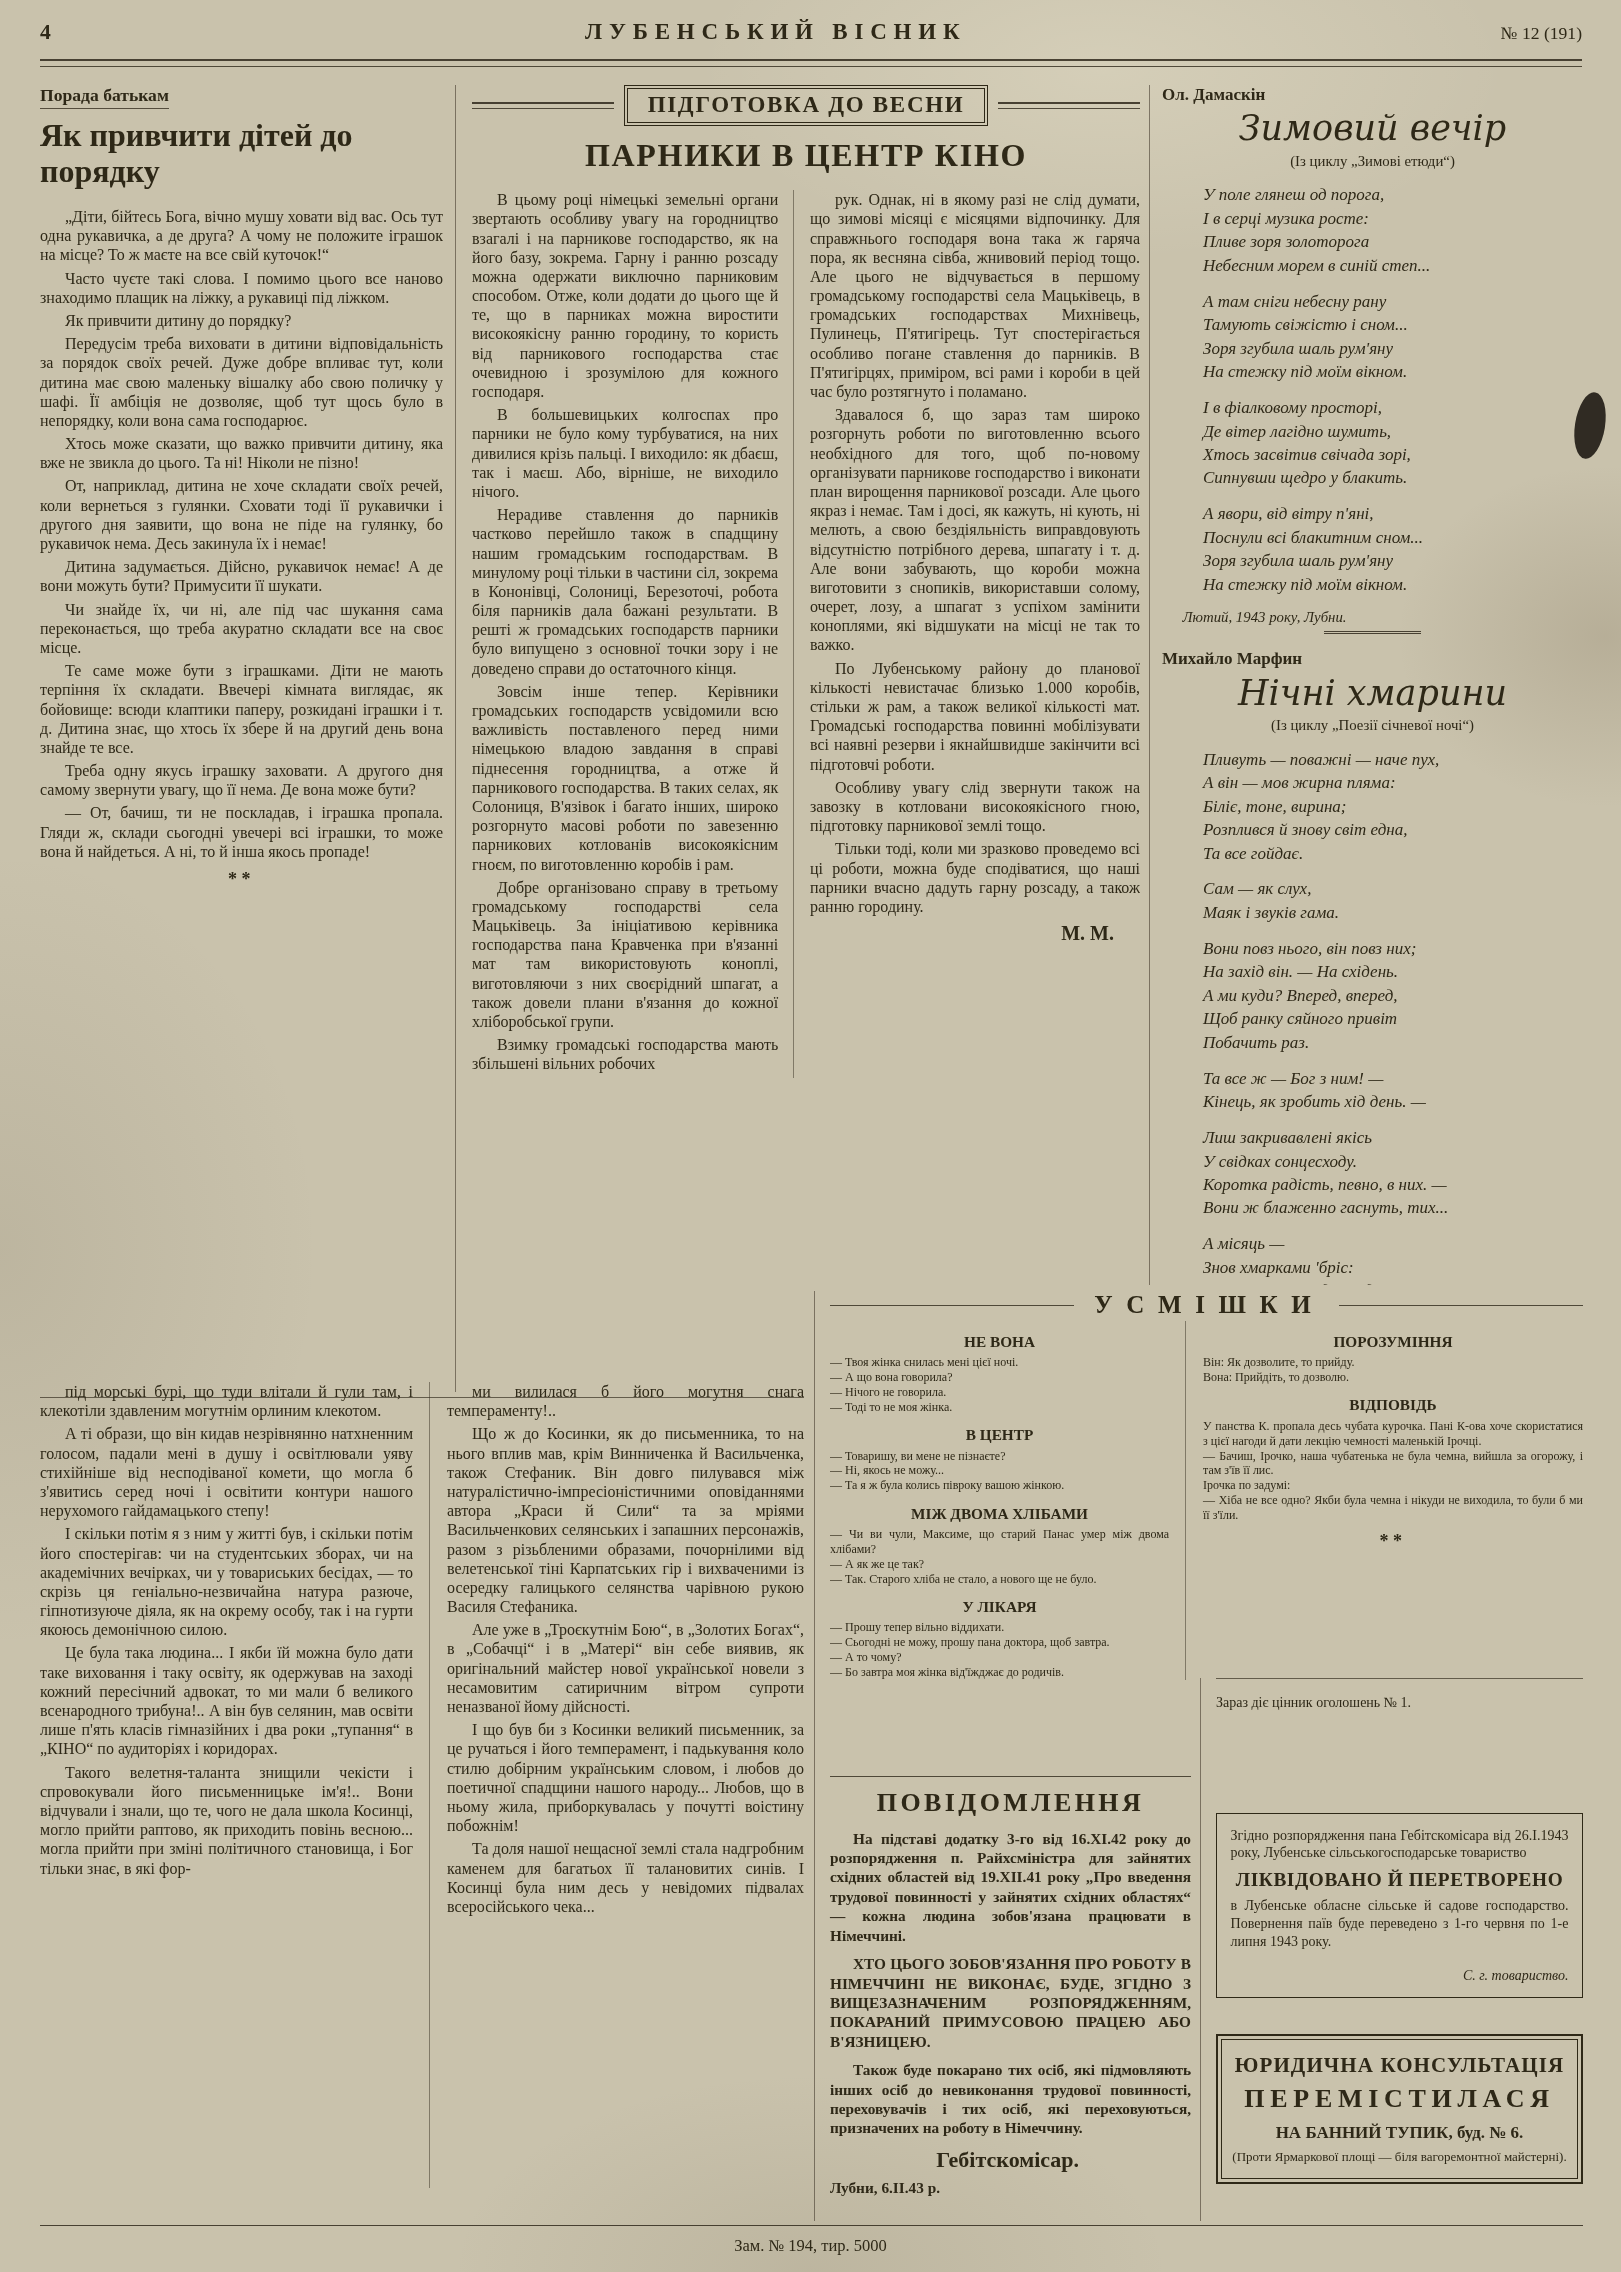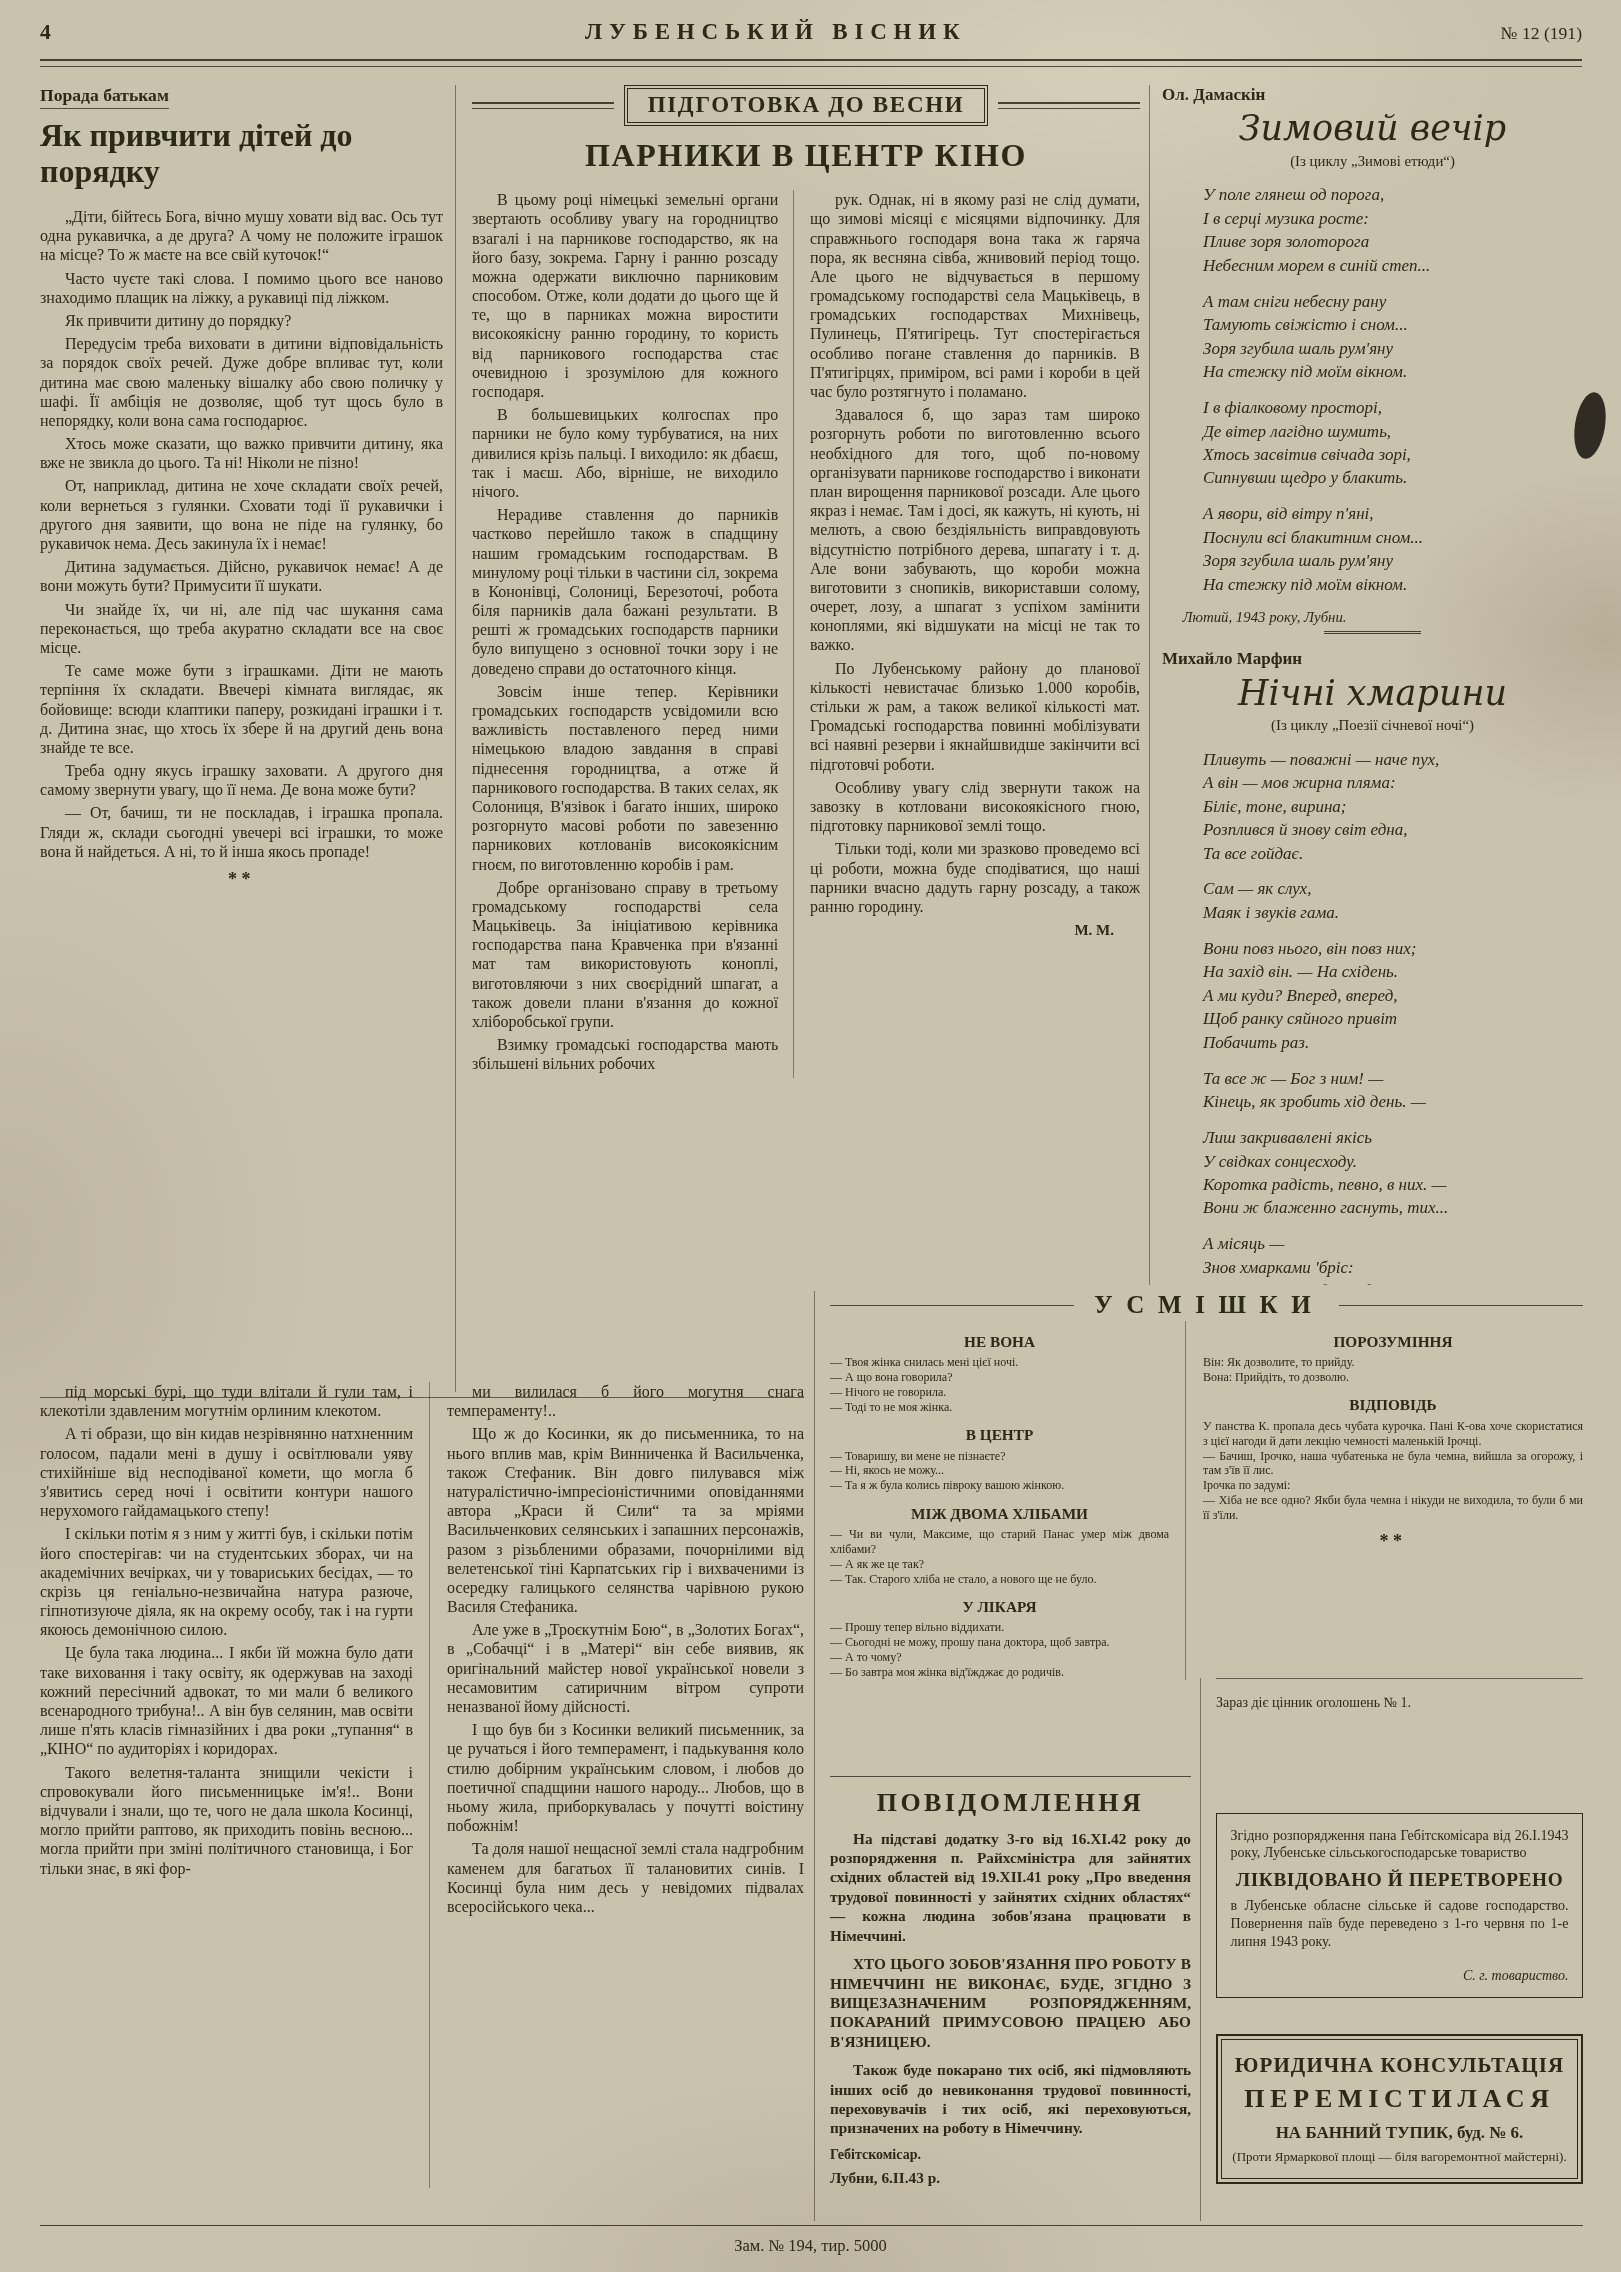--- a/index.html
+++ b/index.html
@@ -39,21 +39,21 @@
 
   
   .greenhouse{left:472px;top:85px;width:668px;height:1304px;overflow:hidden}
   .banner{display:flex;align-items:center;gap:10.2px;margin-bottom:4.5px}
   .banner-rail{flex:1;height:6.8px;border-top:2.3px solid rgba(48,41,28,.85);border-bottom:1.7px solid rgba(48,41,28,.8)}
   .banner-box{border:4px double #2e2817;padding:3.4px 19.3px;font-size:23px;font-weight:bold;letter-spacing:1.7px;white-space:nowrap}
   .gh-title{text-align:center;font-size:32px;font-weight:bold;letter-spacing:1.7px;margin:11.4px 0 16px}
   .gh-cols{display:flex}
   .gh-col{width:321px;padding-right:14.8px}
   .gh-col2{width:347px;padding-right:0;padding-left:16px;border-left:1.1px solid rgba(56,48,34,.5)}
-  .sig{text-align:right;font-weight:bold;font-size:15px;padding-right:26px;margin-top:5.7px}
+  .sig{text-align:right;font-weight:bold;font-size:20px;padding-right:26px;margin-top:5.7px}
 
   
   .poems{left:1162px;top:85px;width:421px;height:1200px;overflow:hidden}
   .poet{font-weight:bold;font-size:17px;margin-bottom:3.4px}
   .poem-title{font-family:"DejaVu Serif",serif;font-style:italic;font-size:35px;text-align:center;margin:3.4px 0 4.5px}
   .poem-sub{text-align:center;font-size:14.8px;margin-bottom:13.6px}
   .stanza{white-space:pre-line;font-style:italic;font-size:17px;line-height:1.38;margin:0 0 12.5px 41px}
   .poem-date{font-size:14.8px;font-style:italic;margin:1.1px 0 3.4px;padding-left:20.5px}
   .poem-divider{width:97px;margin:5.7px auto 14.8px;border-top:3.4px double rgba(48,41,28,.85)}
 
@@ -76,21 +76,21 @@
   
   .hr-bottomsep{left:40px;top:1397px;width:764px;border-top:1.1px solid rgba(56,48,34,.7)}
   .bottom-article{left:40px;top:1382px;width:764px;height:806px;overflow:hidden;display:flex}
   .ba-col1{width:389px;padding-right:16px}
   .ba-col2{width:375px;padding-left:17px;border-left:1.1px solid rgba(56,48,34,.5)}
 
   
   .announcement{left:830px;top:1776px;width:361px;border-top:1.7px solid rgba(48,41,28,.8);padding-top:11.4px}
   .ann-title{text-align:center;font-size:26px;font-weight:bold;letter-spacing:3.4px;margin-bottom:10.2px}
   .ann-para{font-weight:bold;font-size:15.3px;line-height:1.27;text-align:justify;text-indent:23px;margin-bottom:9px}
-  .ann-sig{text-align:left;font-weight:bold;font-size:14px;margin-top:2.3px;padding-right:5.7px}
+  .ann-sig{text-align:center;font-weight:bold;font-size:22px;margin-top:2.3px;padding-right:5.7px}
   .ann-place{font-weight:bold;font-size:15.3px;margin-top:5.7px}
 
   
   .liq-box{left:1216px;top:1813px;width:367px;border:1.7px solid #2e2817;padding:12.5px 13.6px}
   .liq-intro,.liq-body{font-size:14px;line-height:1.26;text-align:justify}
   .liq-headline{text-align:center;font-size:19.3px;font-weight:bold;letter-spacing:0.6px;margin:6.8px 0}
   .liq-sig{text-align:right;font-style:italic;font-size:14px;margin-top:18px}
 
   .legal-box{left:1216px;top:2034px;width:367px;border:2.8px solid #2e2817;padding:3.4px}
   .legal-inner{border:1.7px solid #2e2817;padding:12.5px 9px;text-align:center}

